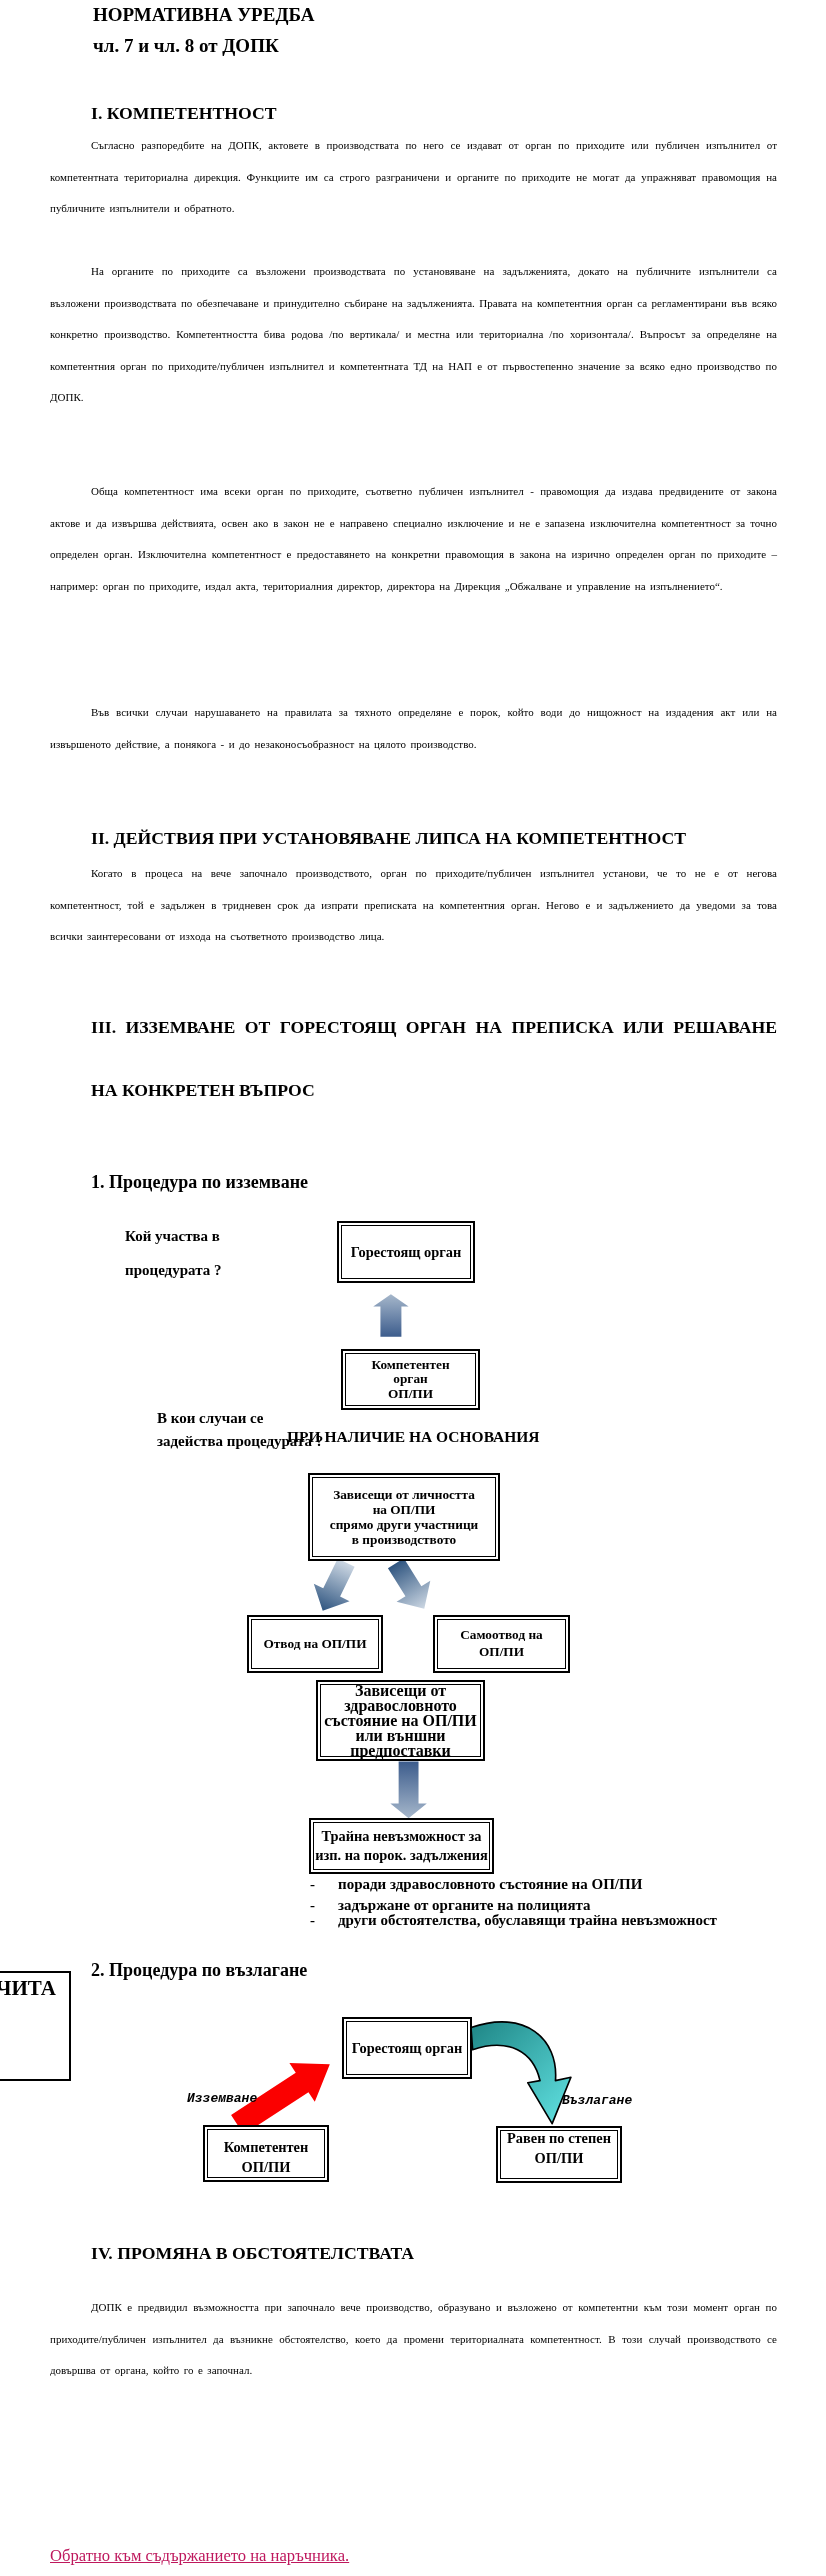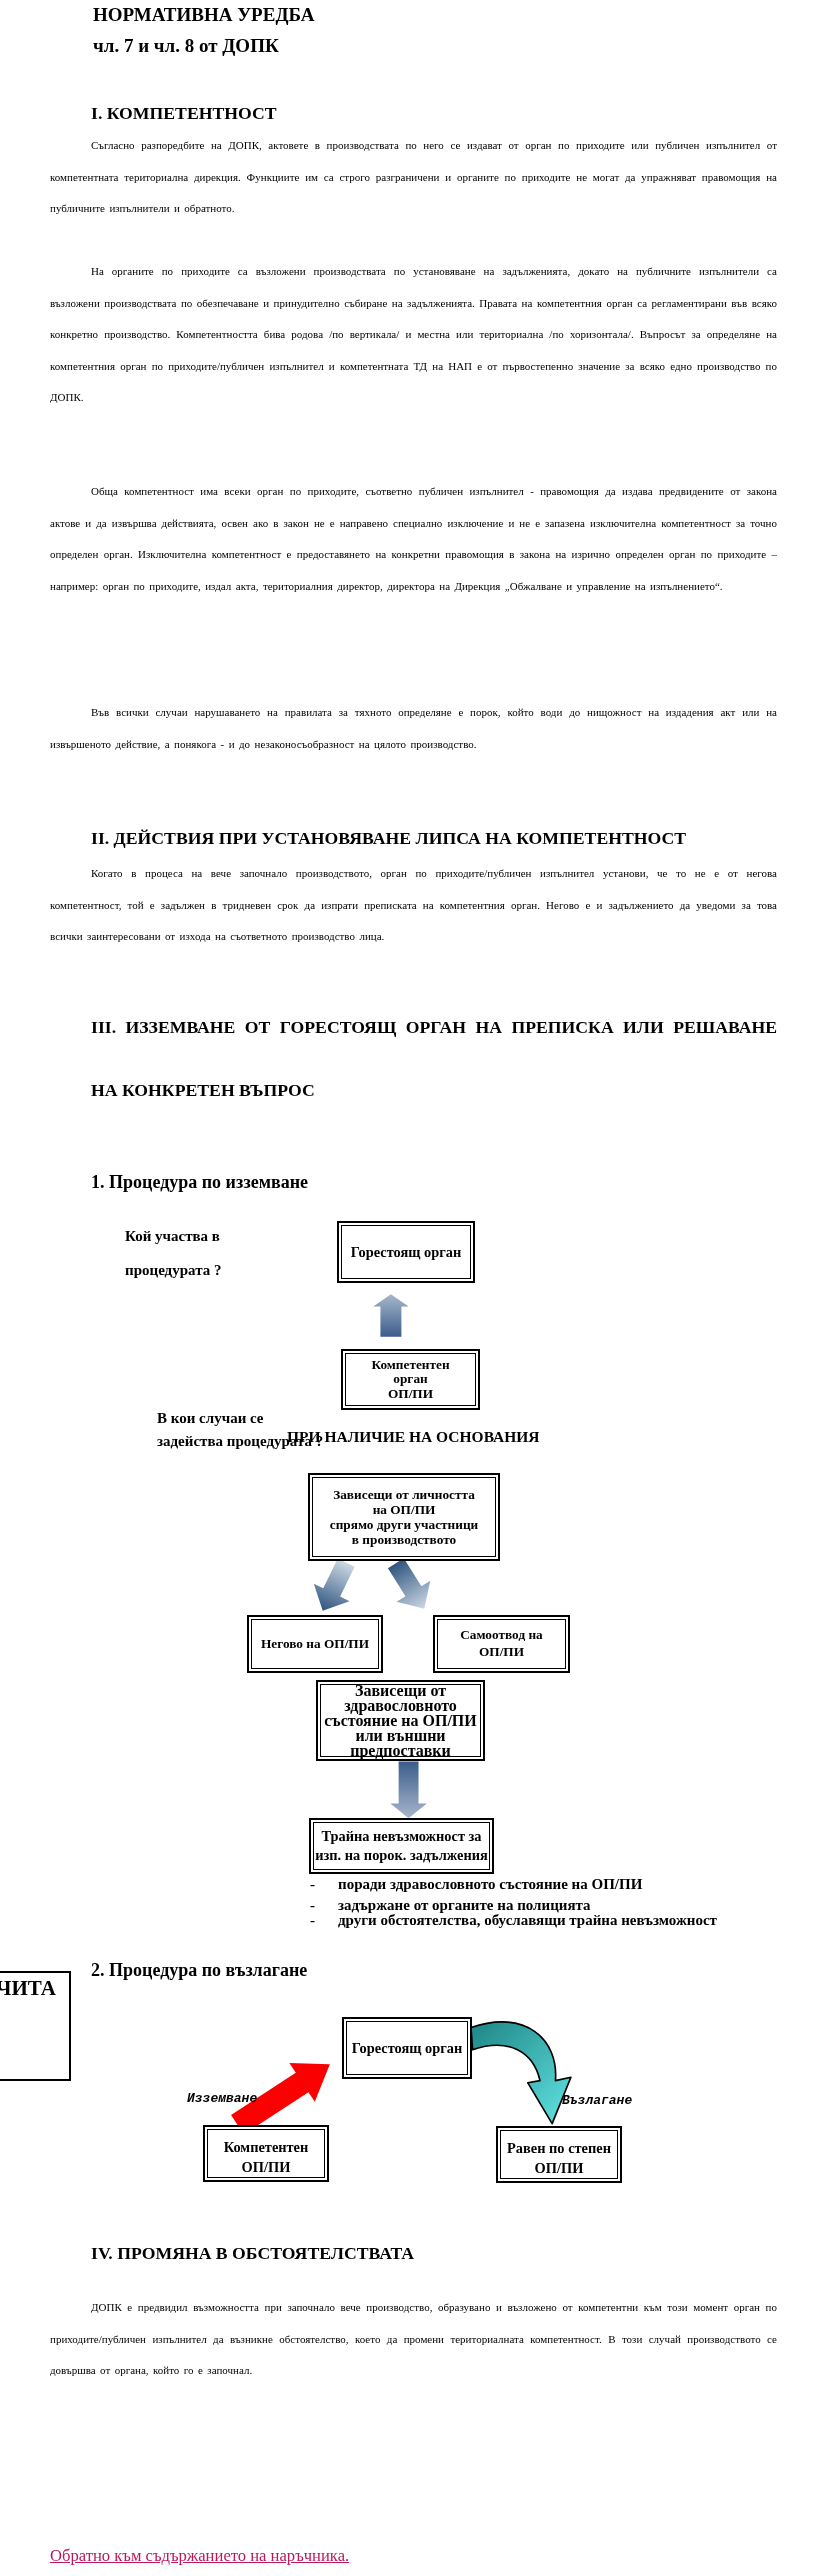--- a/index.html
+++ b/index.html
@@ -128,21 +128,21 @@
   <div class="abs answer" style="left:287px;top:1428px">ПРИ НАЛИЧИЕ НА ОСНОВАНИЯ</div>
 
   <div class="dbox" style="left:308px;top:1473px;width:192px;height:88px;font-size:13.3px;line-height:15px">
     <span class="line">Зависещи от личността</span>
     <span class="line">на ОП/ПИ</span>
     <span class="line">спрямо други участници</span>
     <span class="line">в производството</span>
   </div>
 
   <div class="dbox" style="left:247px;top:1615px;width:136px;height:58px;font-size:13.3px">
-    <span>Негово на ОП/ПИ</span>
+    <span>Отвод на ОП/ПИ</span>
   </div>
   <div class="dbox" style="left:433px;top:1615px;width:137px;height:58px;font-size:13.3px;line-height:16.6px">
     <span class="line">Самоотвод на</span>
     <span class="line">ОП/ПИ</span>
   </div>
 
   <div class="dbox" style="left:316px;top:1680px;width:169px;height:81px;font-size:16px;line-height:15px">
     <span class="line">Зависещи от</span>
     <span class="line">здравословното</span>
     <span class="line">състояние на ОП/ПИ</span>
@@ -178,21 +178,21 @@
     <span>Горестоящ орган</span>
   </div>
 
   <div class="abs fc-label" style="left:187px;top:2091px">Изземване</div>
   <div class="abs fc-label" style="left:562px;top:2093px">Възлагане</div>
 
   <div class="dbox" style="left:203px;top:2125px;width:126px;height:57px;font-size:14.4px;line-height:20px;justify-content:flex-start;padding-top:10px">
     <span class="line">Компетентен</span>
     <span class="line">ОП/ПИ</span>
   </div>
-  <div class="dbox" style="left:496px;top:2126px;width:126px;height:57px;font-size:14.4px;line-height:20px;justify-content:flex-start;padding-top:10px">
+  <div class="dbox" style="left:496px;top:2126px;width:126px;height:57px;font-size:14.4px;line-height:20px;justify-content:flex-start;">
     <span class="line">Равен по степен</span>
     <span class="line">ОП/ПИ</span>
   </div>
 
   <div class="abs col h-sec" style="top:2243px">IV. ПРОМЯНА В ОБСТОЯТЕЛСТВАТА</div>
   <div class="abs col body-p" style="top:2292px">ДОПК е предвидил възможността при започнало вече производство, образувано и възложено от компетентни към този момент орган по приходите/публичен изпълнител да възникне обстоятелство, което да промени териториалната компетентност. В този случай производството се довършва от органа, който го е започнал.</div>
 
   <div class="abs col" style="top:2546px">
     <a href="#" class="link">Обратно към съдържанието на наръчника.</a>
   </div>

